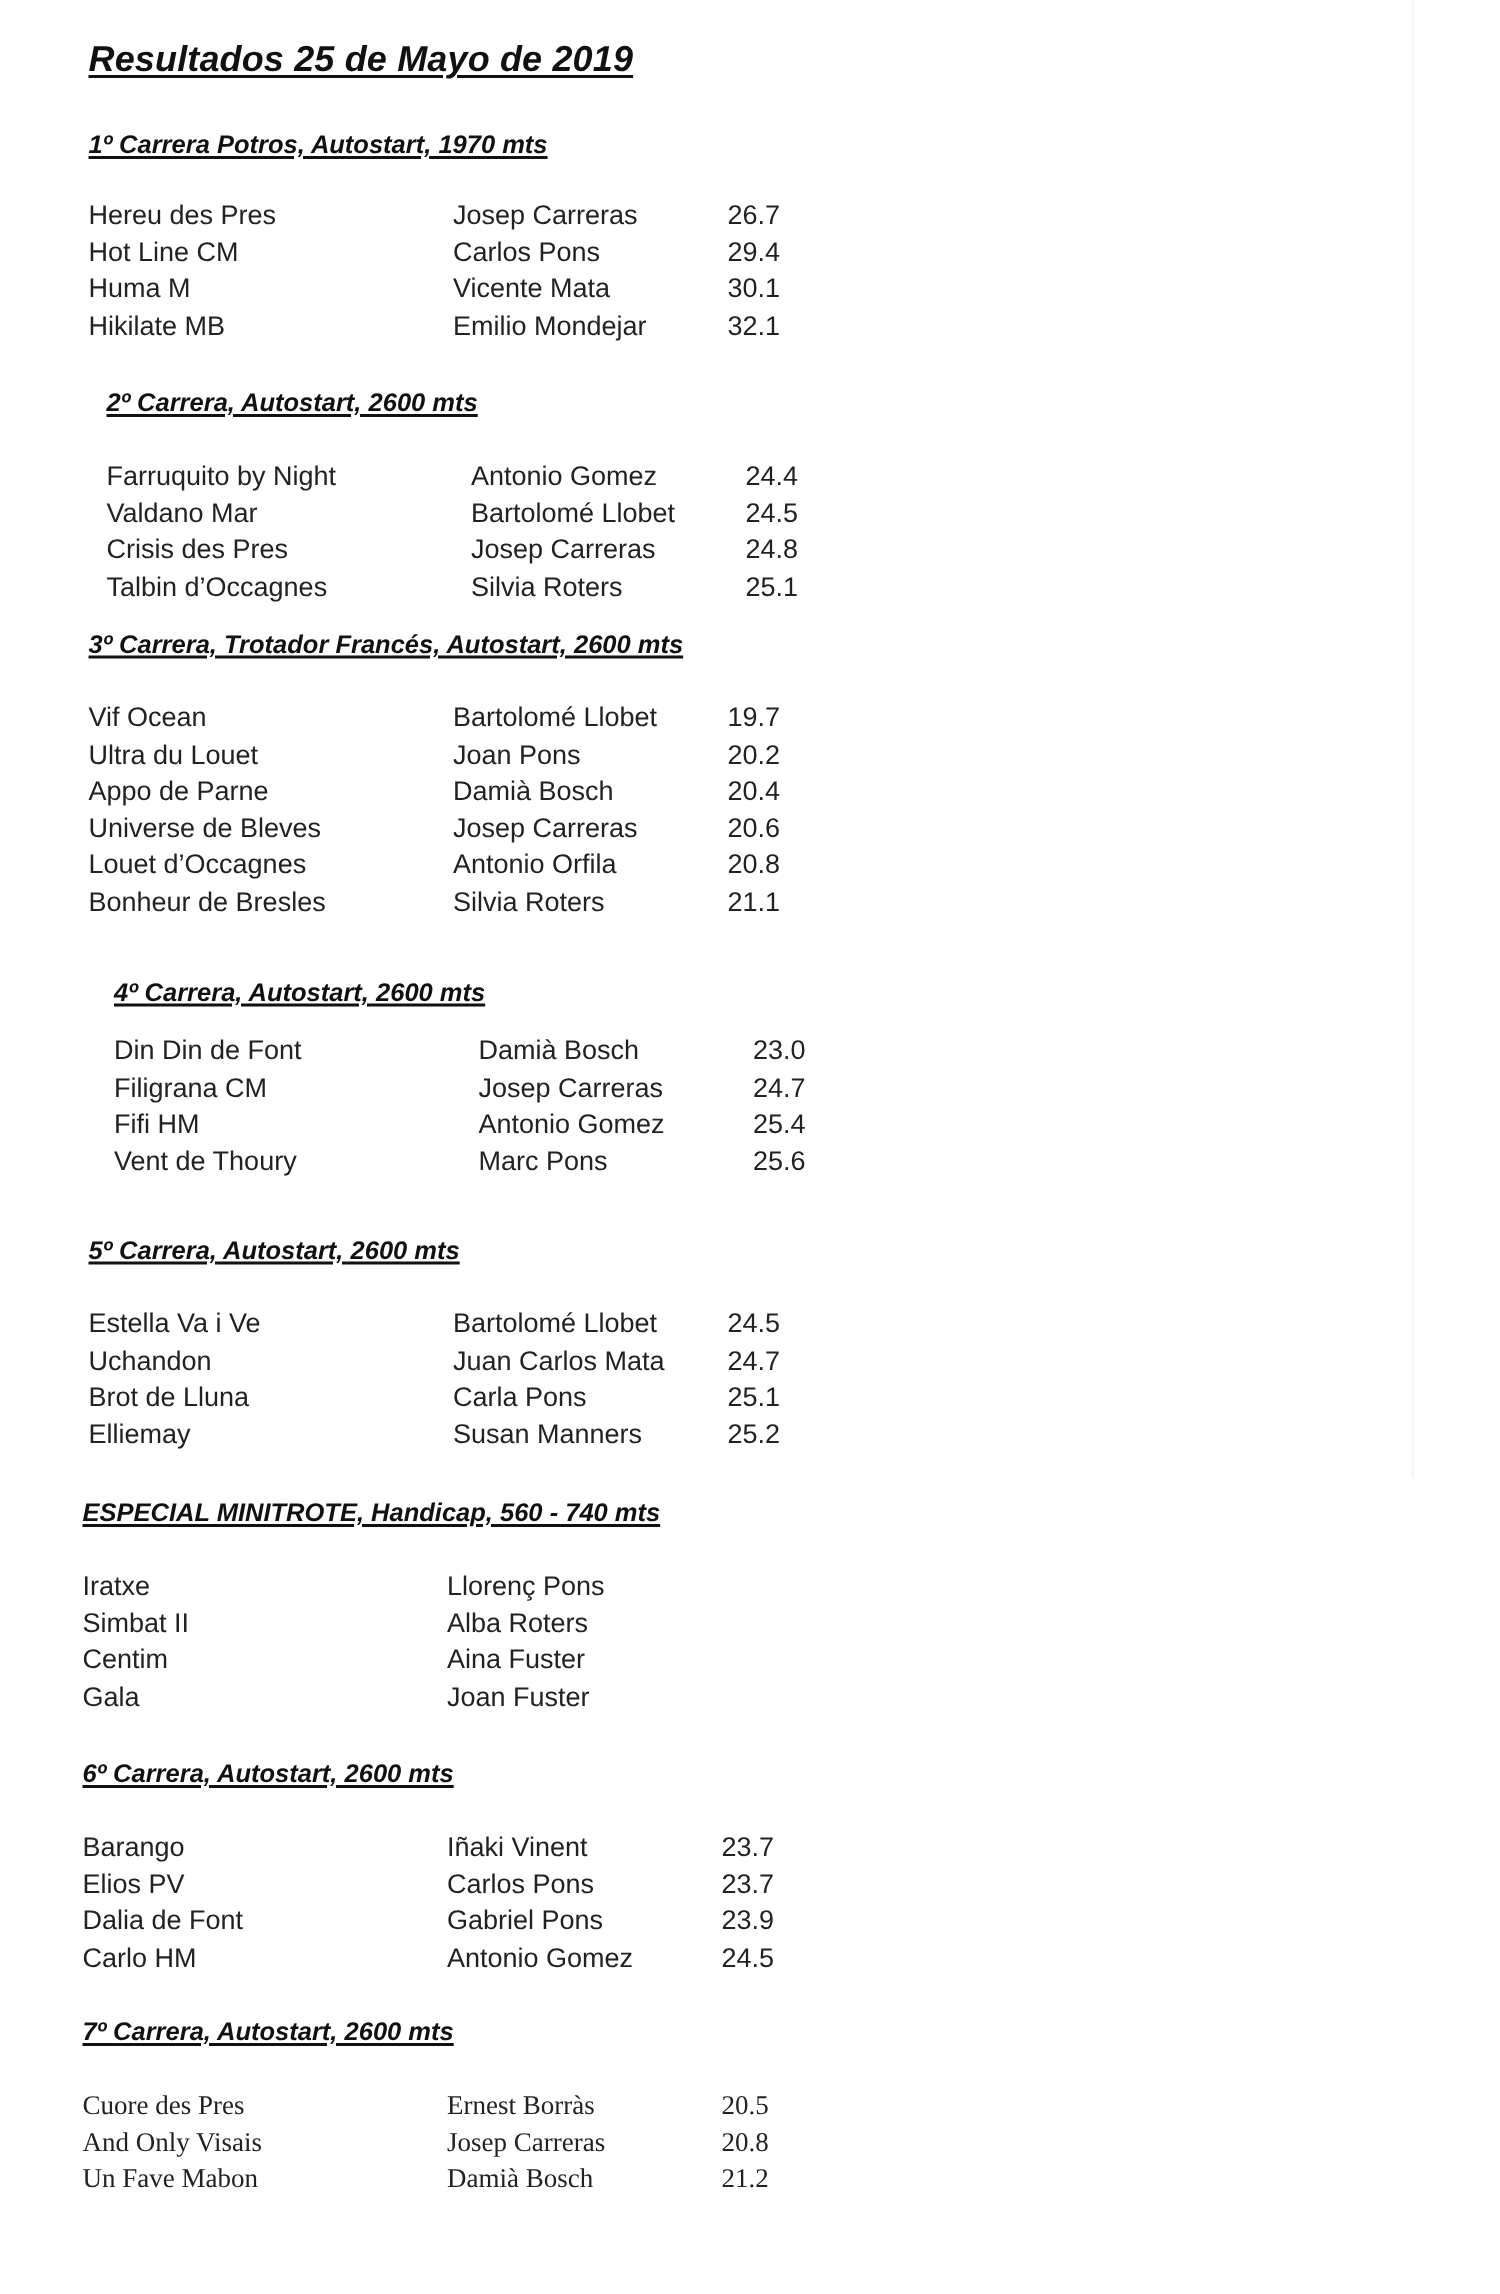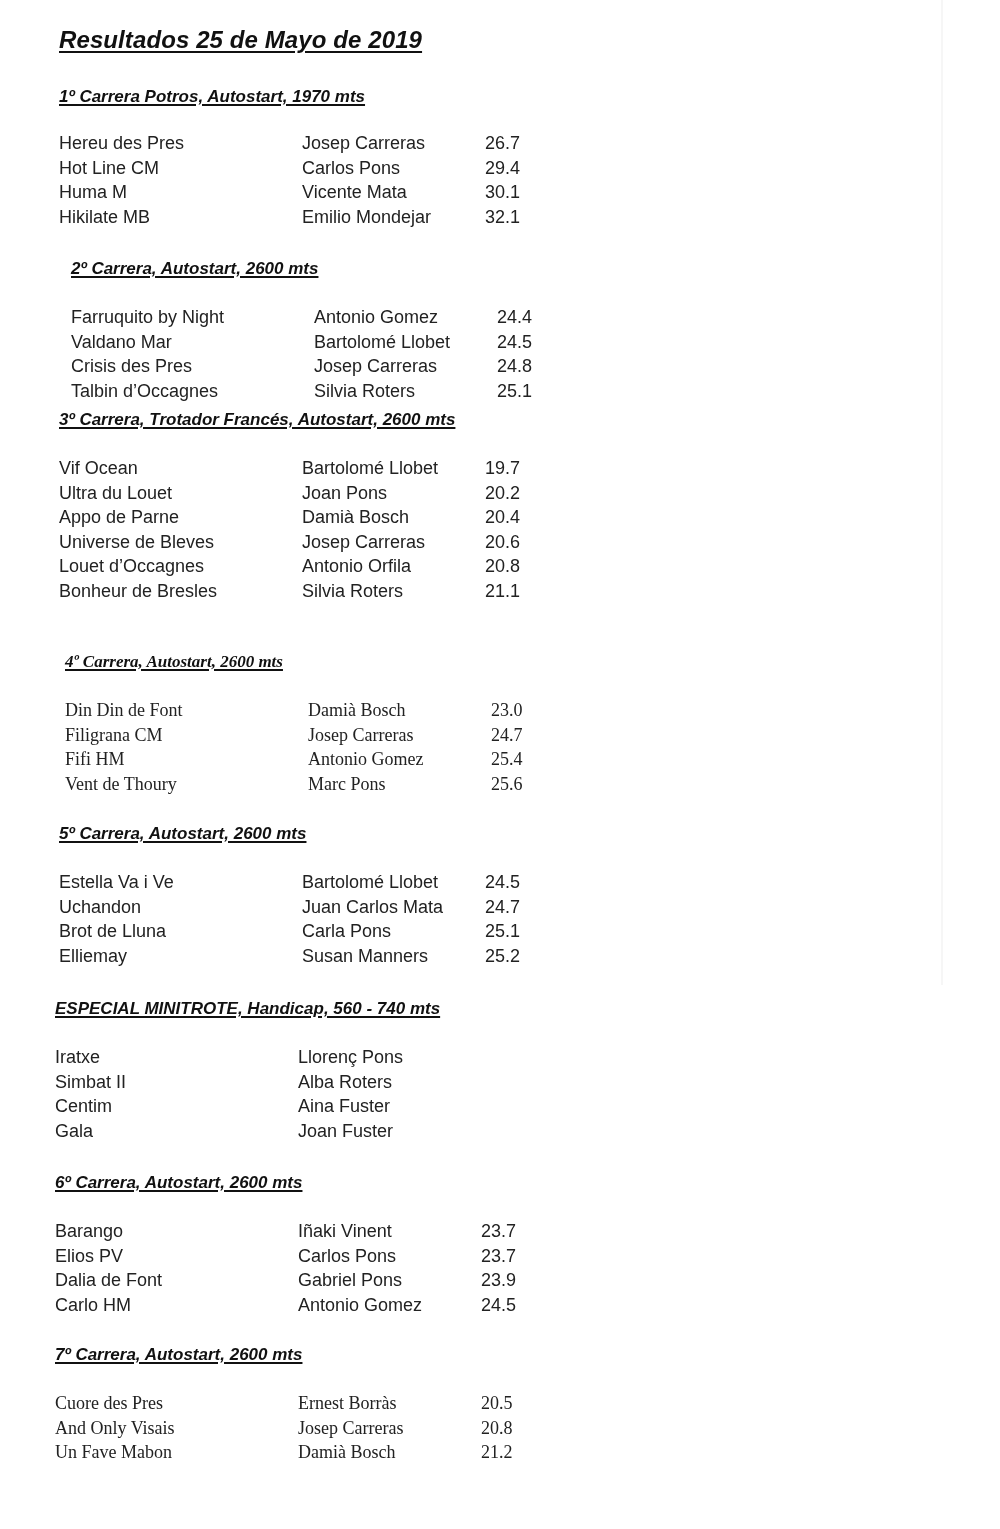--- a/index.html
+++ b/index.html
@@ -71,21 +71,21 @@
         <span class="time">24.8</span>
       </div>
     <div class="row">
         <span class="horse">Talbin d’Occagnes</span>
         <span class="driver">Silvia Roters</span>
         <span class="time">25.1</span>
       </div>
   </div>
 </div>
 
-<div class="section" style="left:59px; top:408px;">
+<div class="section" style="left:59px; top:418px;">
   <div class="heading">3º Carrera, Trotador Francés,  Autostart, 2600 mts</div>
   <div class="rows" style="margin-top:24px;">
     <div class="row">
         <span class="horse">Vif Ocean</span>
         <span class="driver">Bartolomé Llobet</span>
         <span class="time">19.7</span>
       </div>
     <div class="row">
         <span class="horse">Ultra du Louet</span>
         <span class="driver">Joan Pons</span>
@@ -107,23 +107,23 @@
         <span class="time">20.8</span>
       </div>
     <div class="row">
         <span class="horse">Bonheur de Bresles</span>
         <span class="driver">Silvia Roters</span>
         <span class="time">21.1</span>
       </div>
   </div>
 </div>
 
-<div class="section" style="left:65px; top:650px;font-family:Liberation Serif, serif;">
+<div class="section" style="left:76px; top:650px;">
   <div class="heading">4º Carrera, Autostart, 2600 mts</div>
-  <div class="rows" style="margin-top:24px;">
+  <div class="rows" style="margin-top:14px;">
     <div class="row">
         <span class="horse">Din Din de Font</span>
         <span class="driver">Damià Bosch</span>
         <span class="time">23.0</span>
       </div>
     <div class="row">
         <span class="horse">Filigrana CM</span>
         <span class="driver">Josep Carreras</span>
         <span class="time">24.7</span>
       </div>

